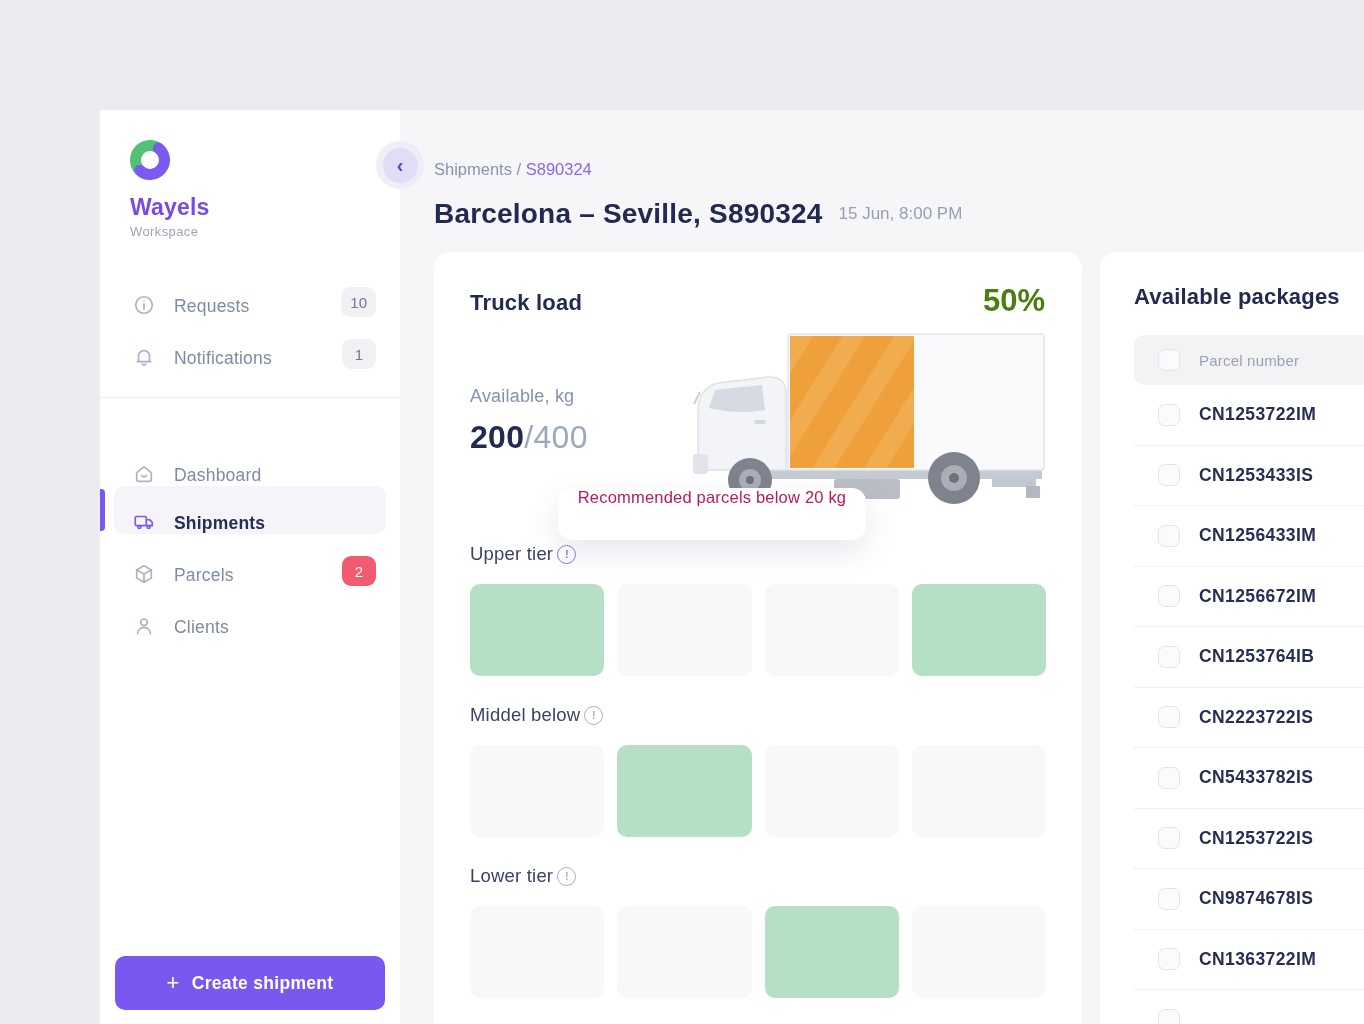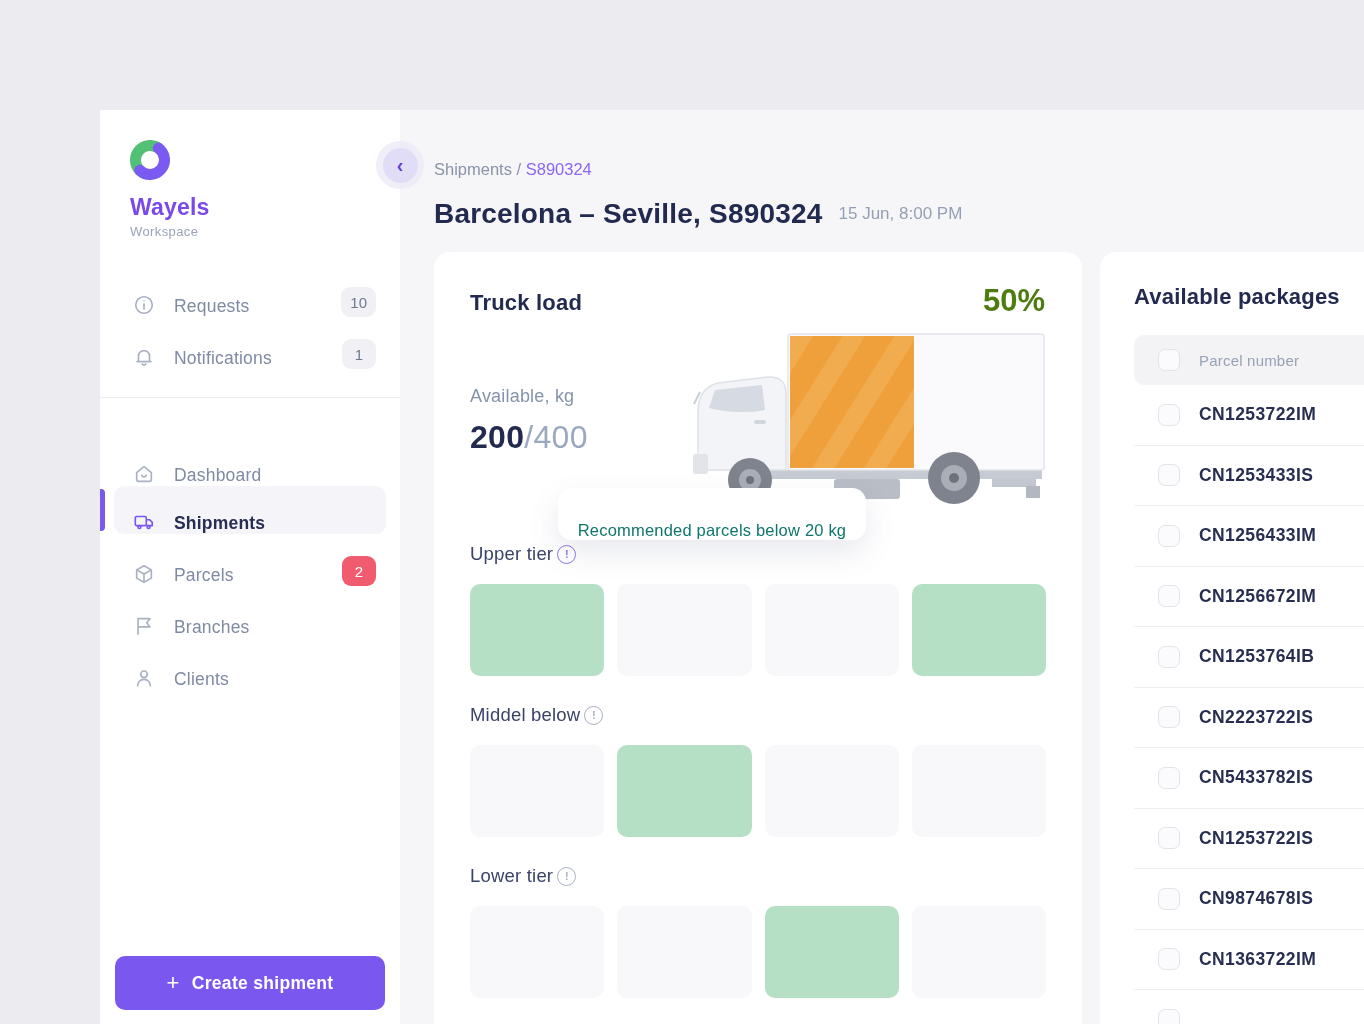--- a/index.html
+++ b/index.html
@@ -92,22 +92,22 @@
   .avail-value { margin-top:12px; font-size:32px; letter-spacing:.3px; }
   .avail-current { font-weight:700; color:#232A50; }
   .avail-total { font-weight:400; color:#9AA9BF; }
 
   .truck-illustration { position:absolute; left:258px; top:76px; width:356px; height:180px; }
 
   .tooltip {
     position:absolute; left:124px; top:236px; width:308px; height:52px;
     background:#FFFFFF; border-radius:14px;
     box-shadow:0 12px 30px rgba(92,102,135,.14);
-    display:flex; align-items:flex-end; justify-content:center;
-    font-size:16.5px; color:#0f766e; letter-spacing:.2px; z-index:3;
+    display:flex; align-items:flex-start; justify-content:center;
+    font-size:16.5px; color:#be185d; letter-spacing:.2px; z-index:3;
   }
 
   .tiers { position:absolute; left:36px; top:290px; width:576px; }
   .tier-label-row { display:flex; align-items:center; gap:4px; height:24px; margin-bottom:18px; }
   .tier-label { font-size:18.5px; color:#3B4368; letter-spacing:.2px; }
   .info-icon {
     width:19px; height:19px; border-radius:50%; border:1.6px solid currentColor;
     display:flex; align-items:center; justify-content:center;
     font-size:11px; font-weight:700; line-height:1;
   }
@@ -217,28 +217,20 @@
           <svg width="22" height="22" viewBox="0 0 24 24" fill="none" stroke="currentColor" stroke-width="1.8">
             <path d="M12 3 L20 7.5 V16.5 L12 21 L4 16.5 V7.5 Z" stroke-linejoin="round"></path>
             <path d="M4 7.5 L12 12 L20 7.5 M12 12 V21" stroke-linejoin="round"></path>
           </svg>
         </span>
         <span class="label">Parcels</span>
         <span class="spacer"></span>
         <span class="badge red">2</span>
       </div>
 
-      <div class="nav-item">
-        <span class="icon">
-          <svg width="22" height="22" viewBox="0 0 24 24" fill="none" stroke="currentColor" stroke-width="1.8">
-            <path d="M5.5 21 V4 H18.5 L15 8.5 L18.5 13 H5.5" stroke-linejoin="round" stroke-linecap="round"></path>
-          </svg>
-        </span>
-        <span class="label">Branches</span>
-      </div>
 
       <div class="nav-item">
         <span class="icon">
           <svg width="22" height="22" viewBox="0 0 24 24" fill="none" stroke="currentColor" stroke-width="1.8">
             <circle cx="12" cy="8" r="3.6"></circle>
             <path d="M5 20.5 a7 7 0 0 1 14 0" stroke-linecap="round"></path>
           </svg>
         </span>
         <span class="label">Clients</span>
       </div>

